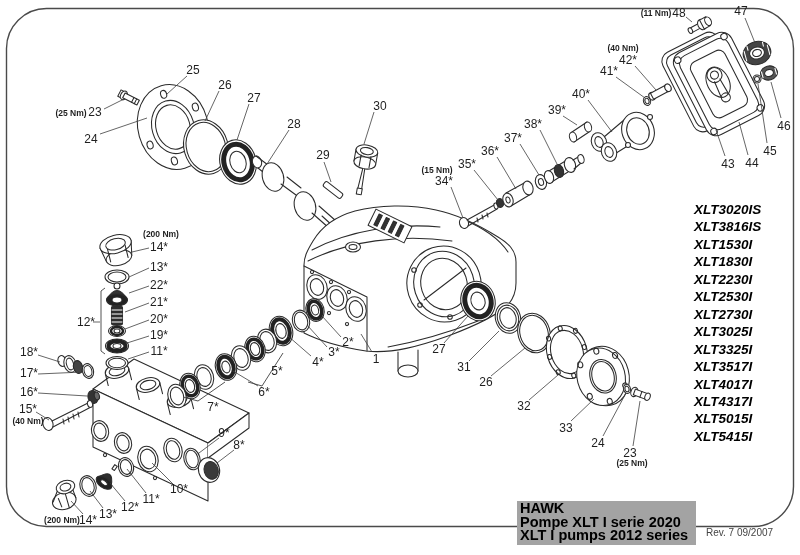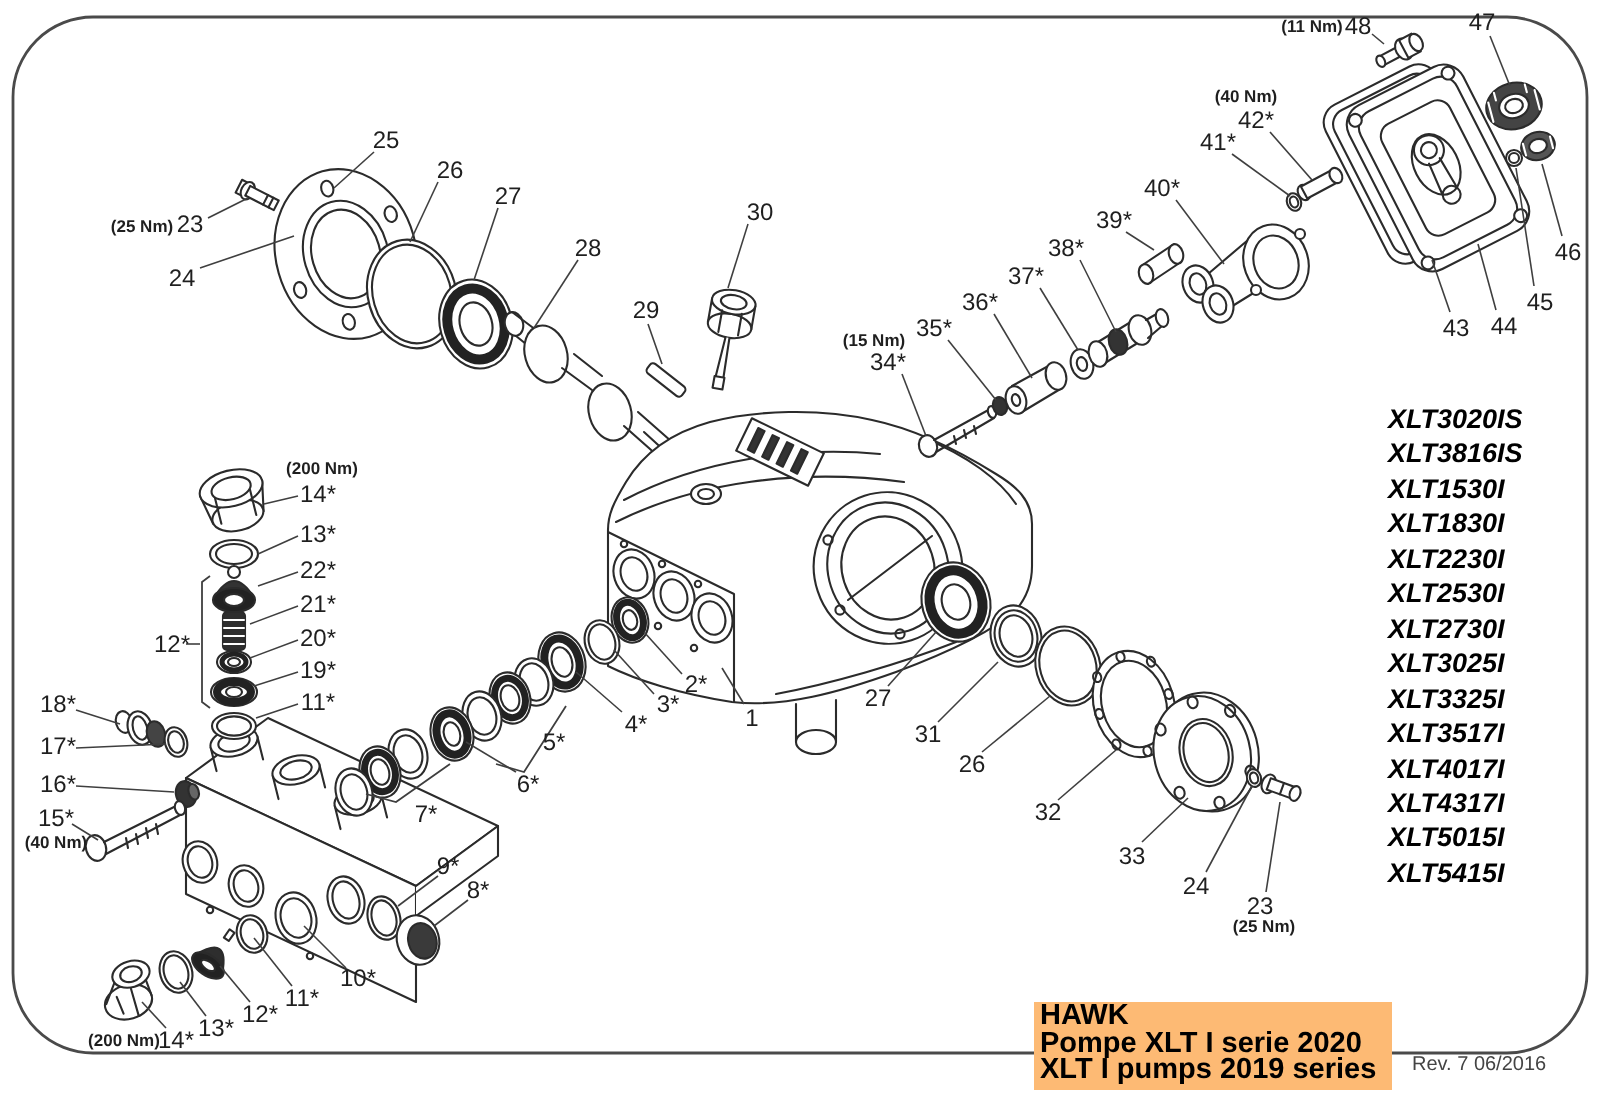--- a/index.html
+++ b/index.html
@@ -6,21 +6,21 @@
   .stage{position:relative;width:800px;height:555px;background:#fff;overflow:hidden;
          font-family:"Liberation Sans",sans-serif;}
   .stage svg{position:absolute;left:0;top:0;}
   .lbl{font:12px "Liberation Sans",sans-serif;fill:#1f1f1f;text-anchor:middle;}
   .sm{font:bold 8.5px "Liberation Sans",sans-serif;fill:#1f1f1f;text-anchor:middle;}
   line.leader{stroke:#3f3f3f;stroke-width:0.8;}
   path.bracket{stroke:#3f3f3f;stroke-width:0.9;fill:none;}
   .models{position:absolute;left:694px;top:201px;width:110px;z-index:2;}
   .model{font:bold italic 13.5px "Liberation Sans",sans-serif;font-style:italic;
          line-height:17.45px;color:#000;white-space:nowrap;}
-  .titleblock{position:absolute;left:517px;top:501px;z-index:3;background:#fdba74;
+  .titleblock{position:absolute;left:517px;top:501px;z-index:3;background:#a3a3a3;
               padding:1px 8px 2px 3px;color:#000;}
   .titleblock div{font:bold 14.5px "Liberation Sans",sans-serif;line-height:13.5px;white-space:nowrap;}
   .rev{position:absolute;left:706px;top:527px;z-index:3;font:10px "Liberation Sans",sans-serif;color:#444;}
 </style>
 </head>
 <body>
 
 <div class="stage">
 
 <svg width="800" height="555" viewBox="0 0 800 555">
@@ -602,18 +602,18 @@
       <div class="model">XLT3517I</div>
       <div class="model">XLT4017I</div>
       <div class="model">XLT4317I</div>
       <div class="model">XLT5015I</div>
       <div class="model">XLT5415I</div>
     </div>
 
 <div class="titleblock">
   <div>HAWK</div>
   <div>Pompe XLT I serie 2020</div>
-  <div>XLT I pumps 2019 series</div>
+  <div>XLT I pumps 2012 series</div>
 </div>
 
-<div class="rev">Rev. 7 06/2016</div>
+<div class="rev">Rev. 7 09/2007</div>
 
 </div>
 
 </body></html>

